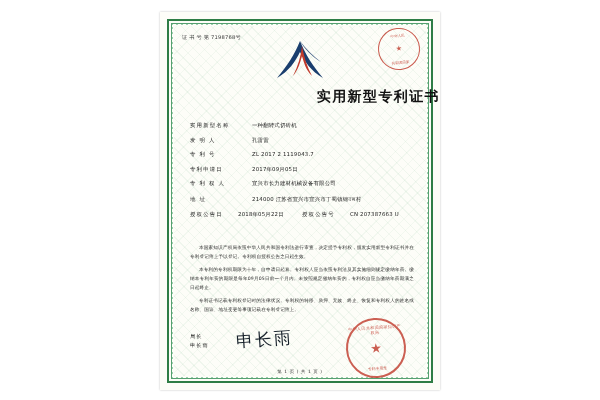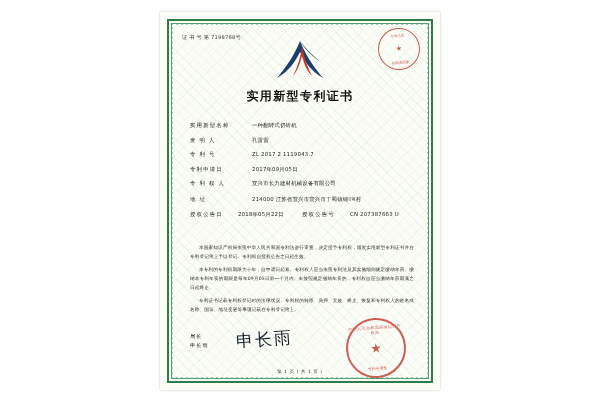--- a/index.html
+++ b/index.html
@@ -119,23 +119,23 @@
     top: 26px;
     transform: translateX(-50%);
     width: 58px;
     height: 44px;
   }
   .title {
     position: absolute;
     left: 0;
     right: 0;
     top: 76px;
-    text-align: center;
+    text-align: right;
     font-family: "DejaVu Serif", "Liberation Serif", serif;
-    font-size: 12px;
+    font-size: 14px;
     font-weight: bold;
     color: #111;
     letter-spacing: 1.4px;
   }
   .fields {
     position: absolute;
     left: 30px;
     right: 26px;
     top: 110px;
   }

